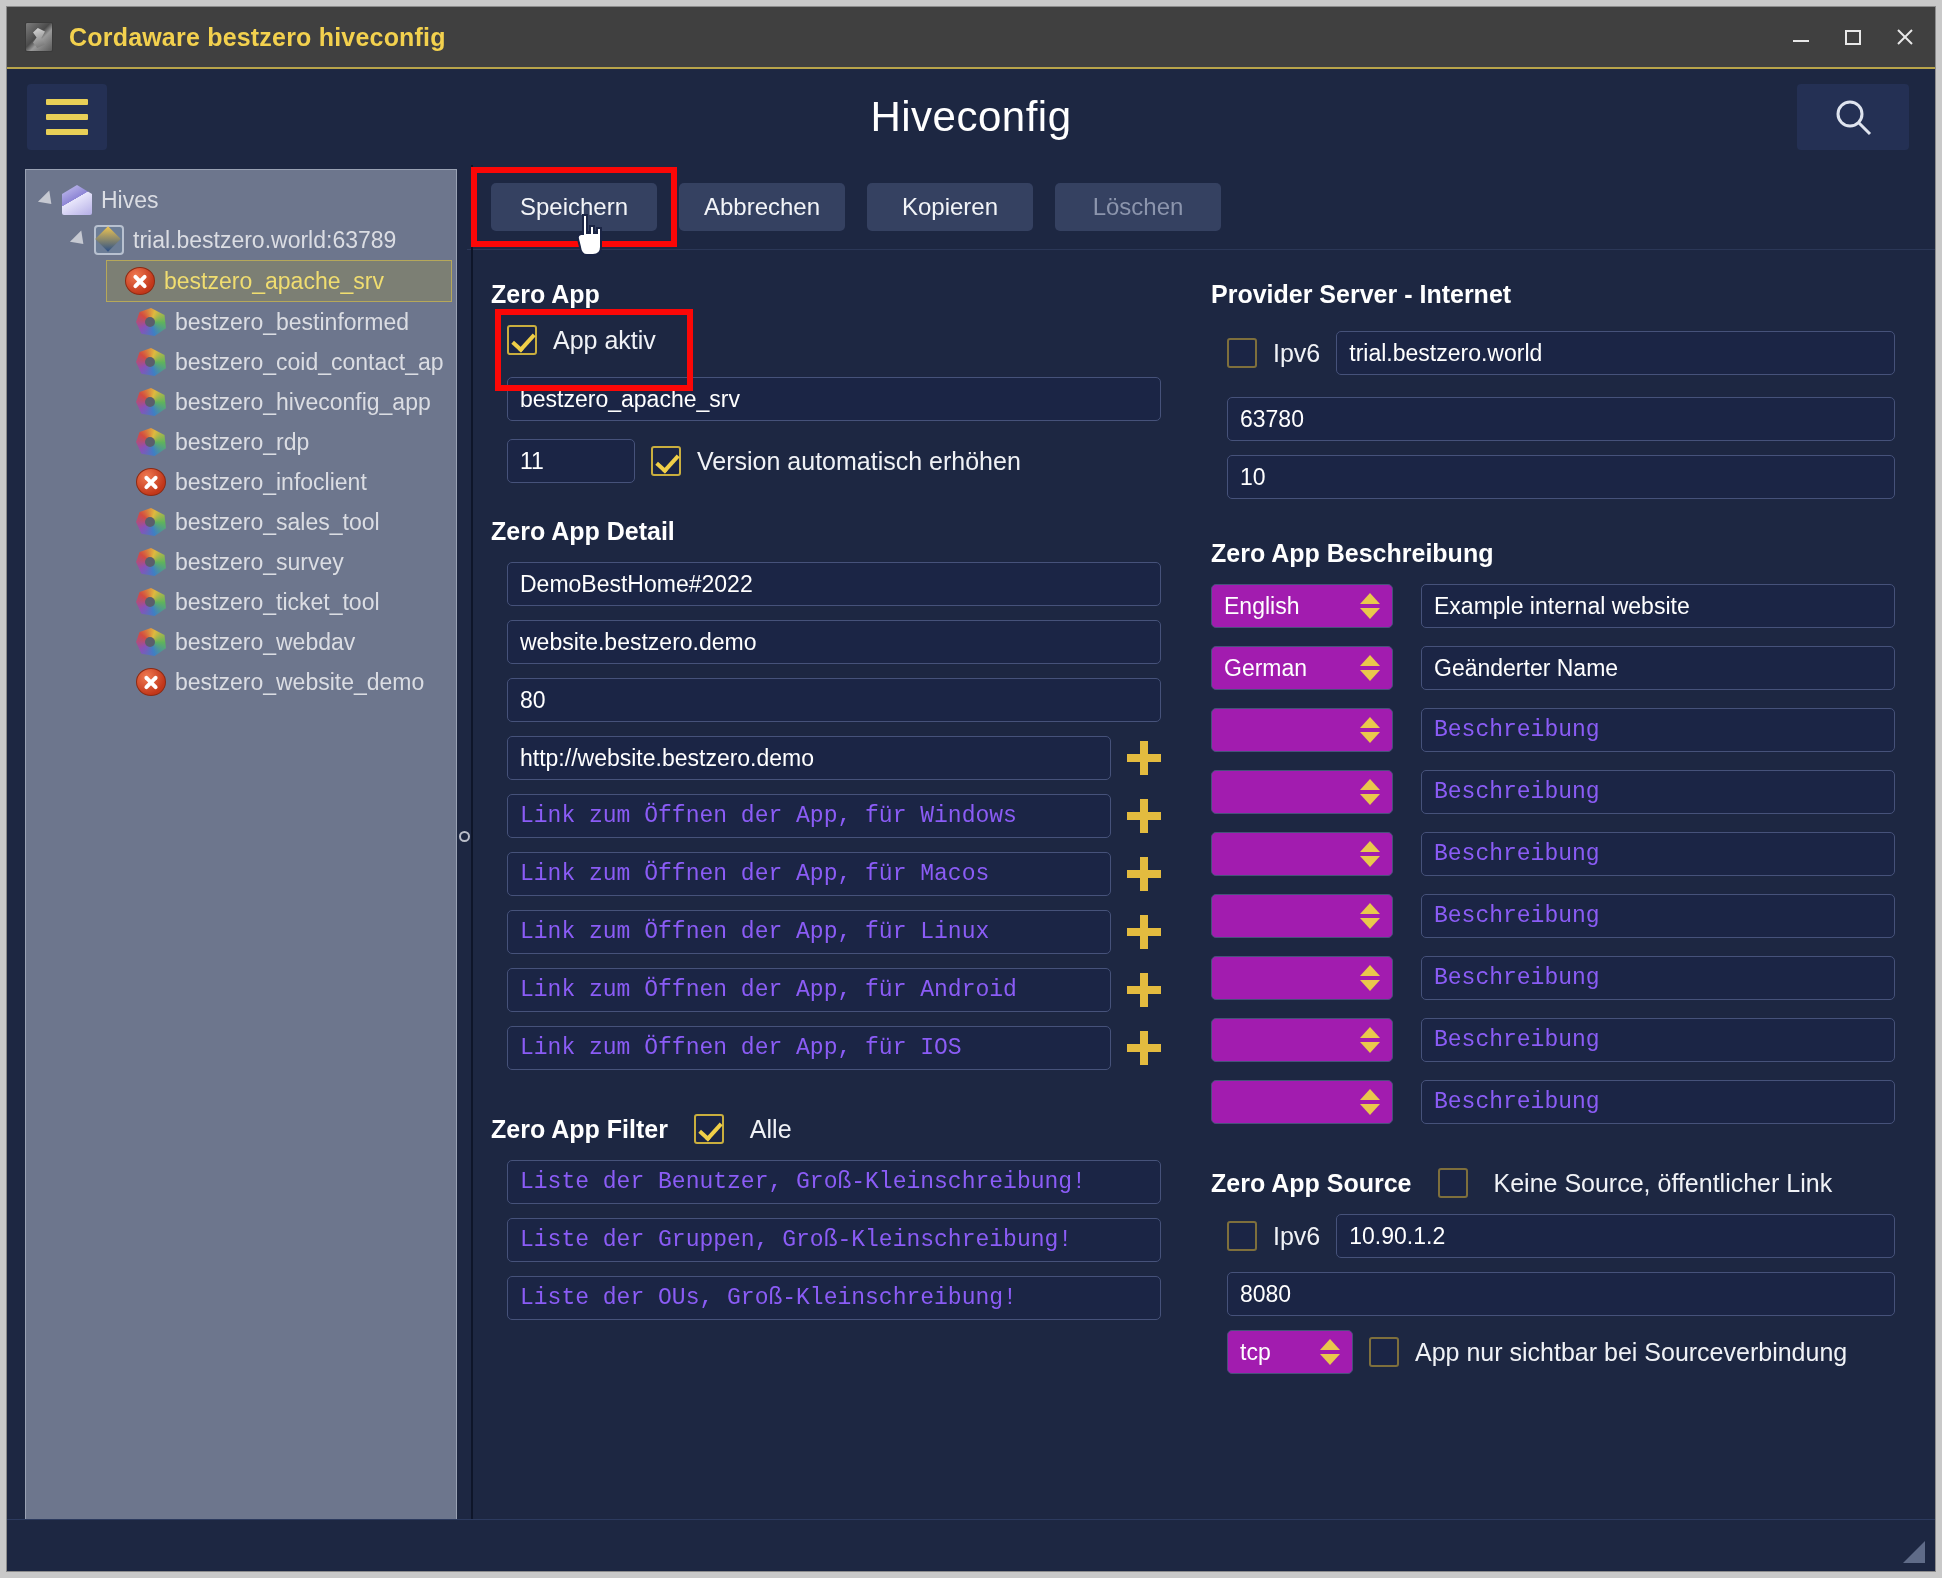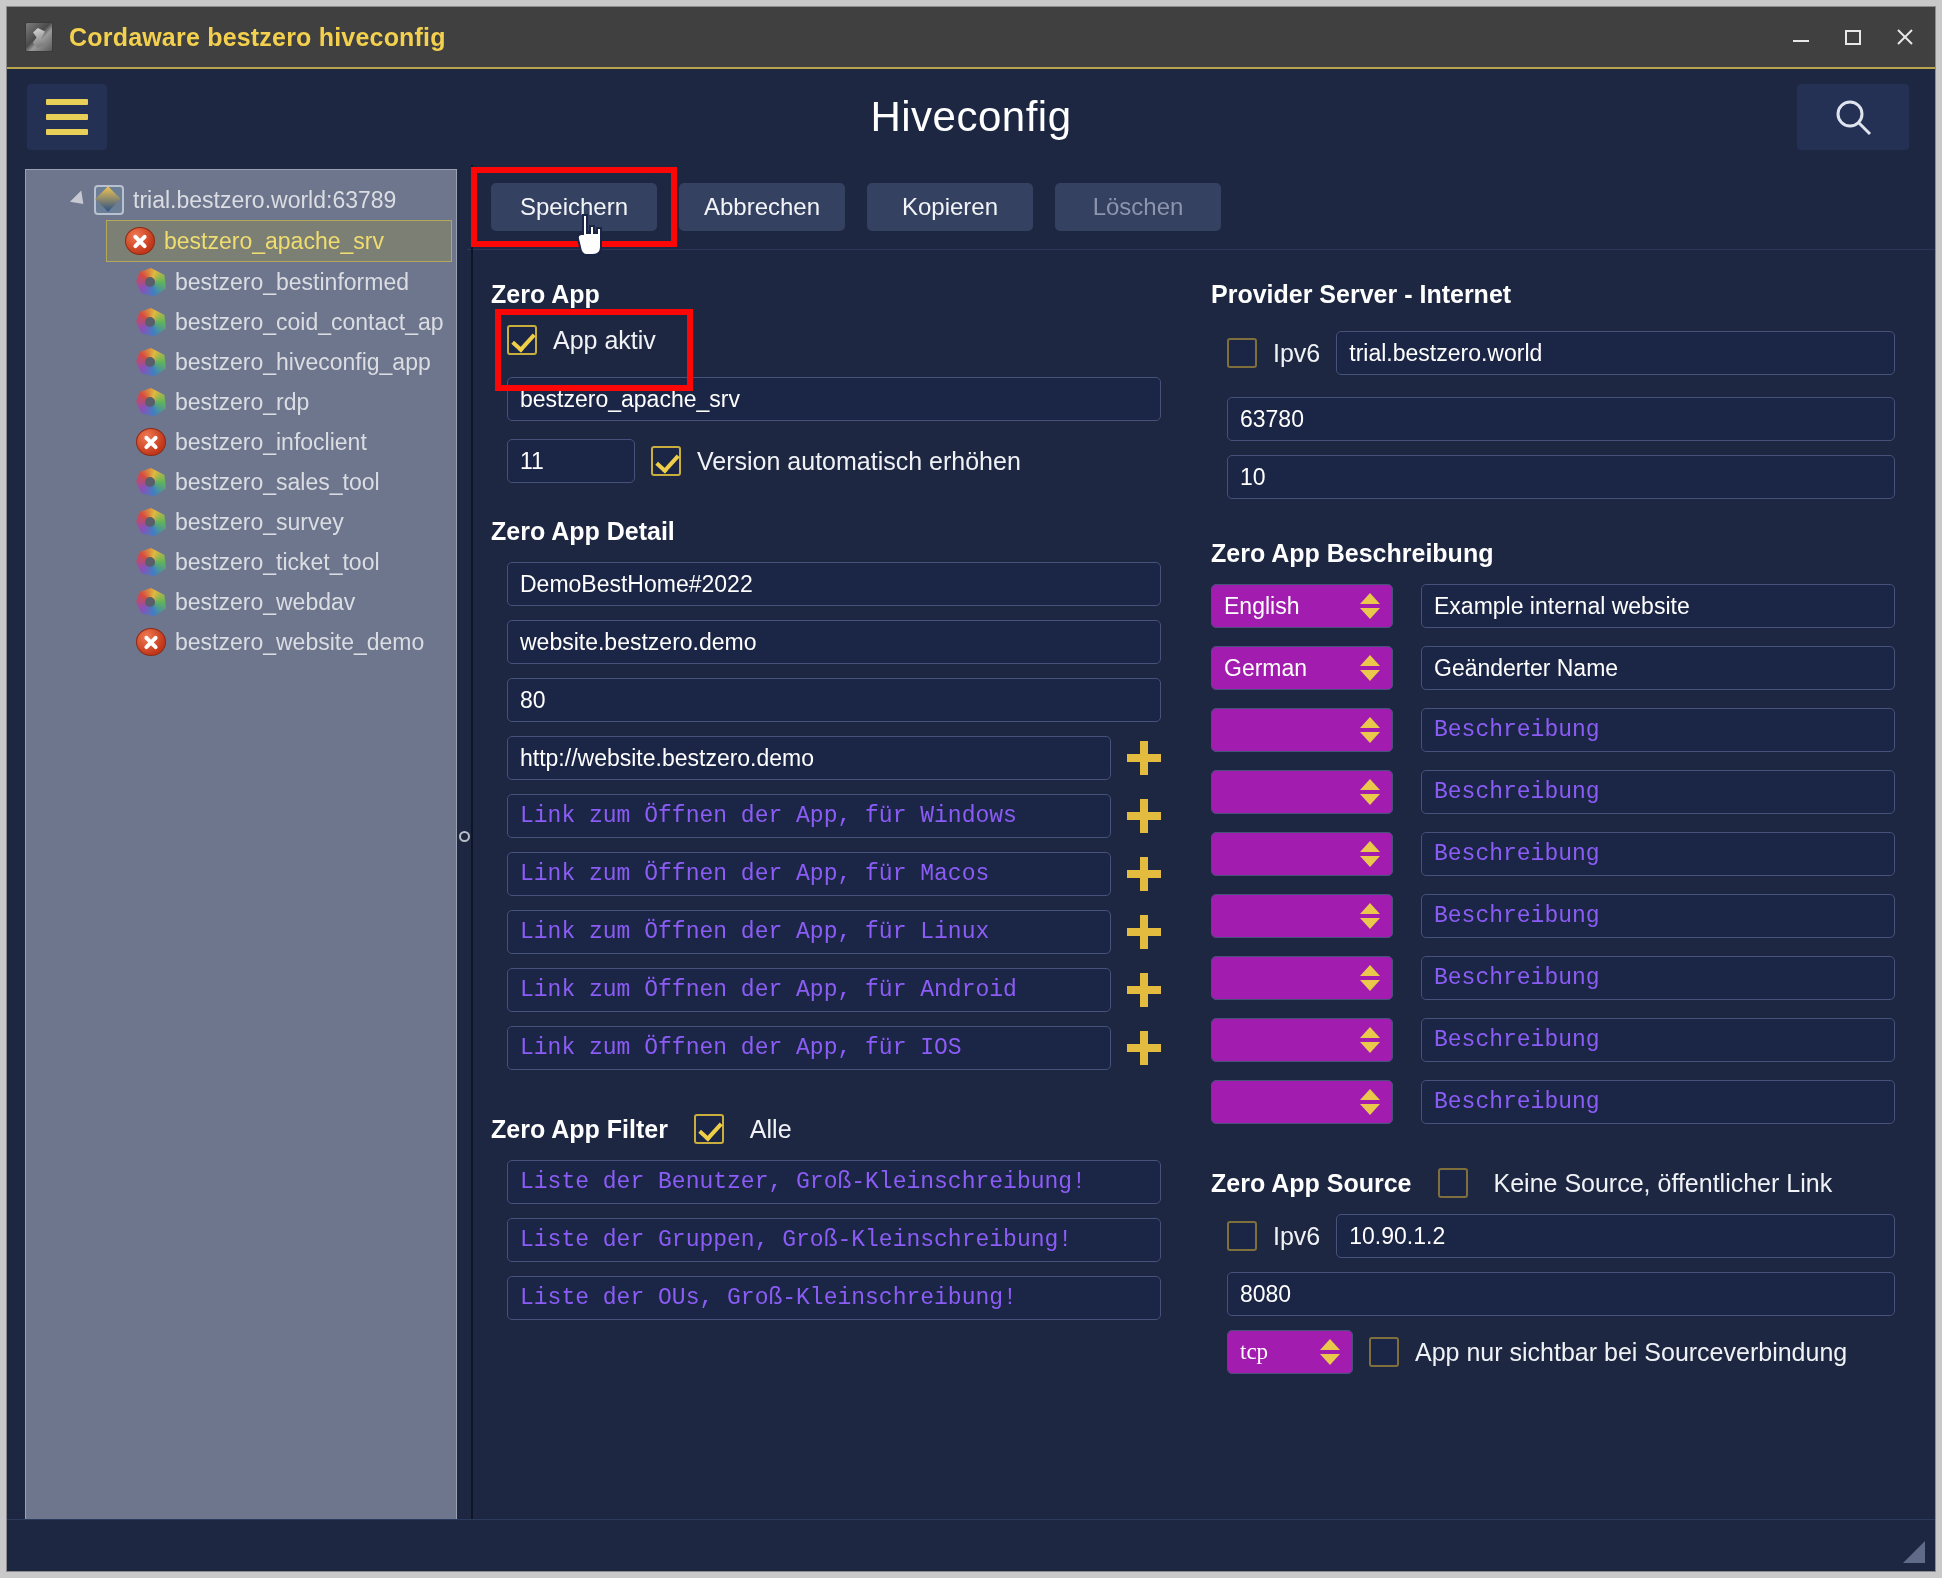--- a/index.html
+++ b/index.html
@@ -284,21 +284,21 @@
   .plus::after  { left: 13px; top: 0; width: 8px; height: 34px; }
 
   .spin {
     height: 44px; width: 182px; flex: 0 0 182px;
     background: #a21caf;
     border: 1px solid #46527a; border-radius: 5px;
     display: flex; align-items: center; justify-content: space-between;
     padding: 0 12px;
     color: #ffffff; font-size: 23px;
   }
-  .spin.small { width: 126px; flex: 0 0 126px; font-family: Liberation Serif, serif; }
+  .spin.small { width: 126px; flex: 0 0 126px; }
   .spin-arrows { display: flex; flex-direction: column; gap: 4px; }
   .spin-arrows i { display: block; width: 0; height: 0; }
   .spin-arrows .up {
     border-left: 10px solid transparent; border-right: 10px solid transparent;
     border-bottom: 11px solid #e9c84c;
   }
   .spin-arrows .dn {
     border-left: 10px solid transparent; border-right: 10px solid transparent;
     border-top: 11px solid #e9c84c;
   }
@@ -361,20 +361,27 @@
         <line x1="28" y1="28" x2="39" y2="39" stroke="#dfe4ef" stroke-width="3"></line>
       </svg>
     </div>
   </div>
 
   <div class="body-area">
 
     <div class="sidebar-wrap">
       <div class="tree">
 
+        <div class="tree-row indent1">
+          <span class="tw-arrow">
+              <i></i>
+            </span>
+          <span class="ico ico-hive"></span>
+          <span>Hives</span>
+        </div>
 
         <div class="tree-row indent2">
           <span class="tw-arrow">
               <i></i>
             </span>
           <span class="ico ico-world"></span>
           <span>trial.bestzero.world:63789</span>
         </div>
 
         <div class="tree-row sel">

